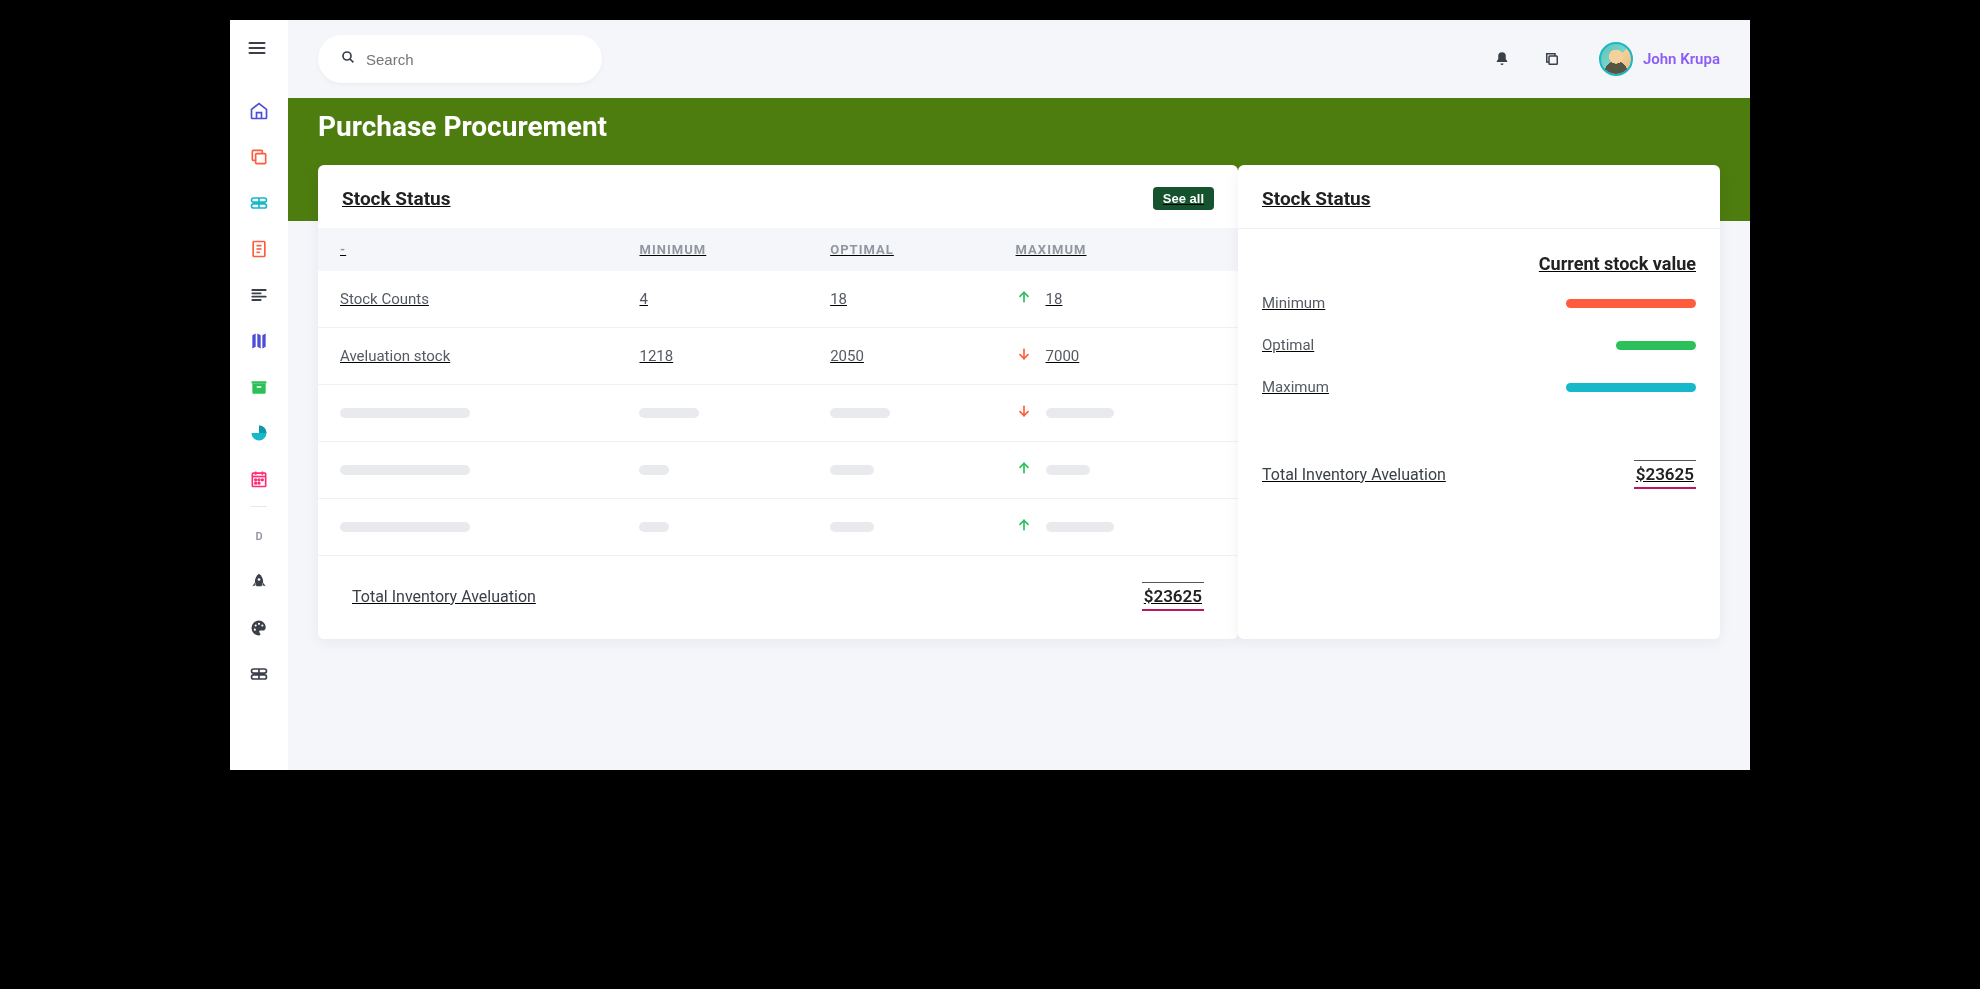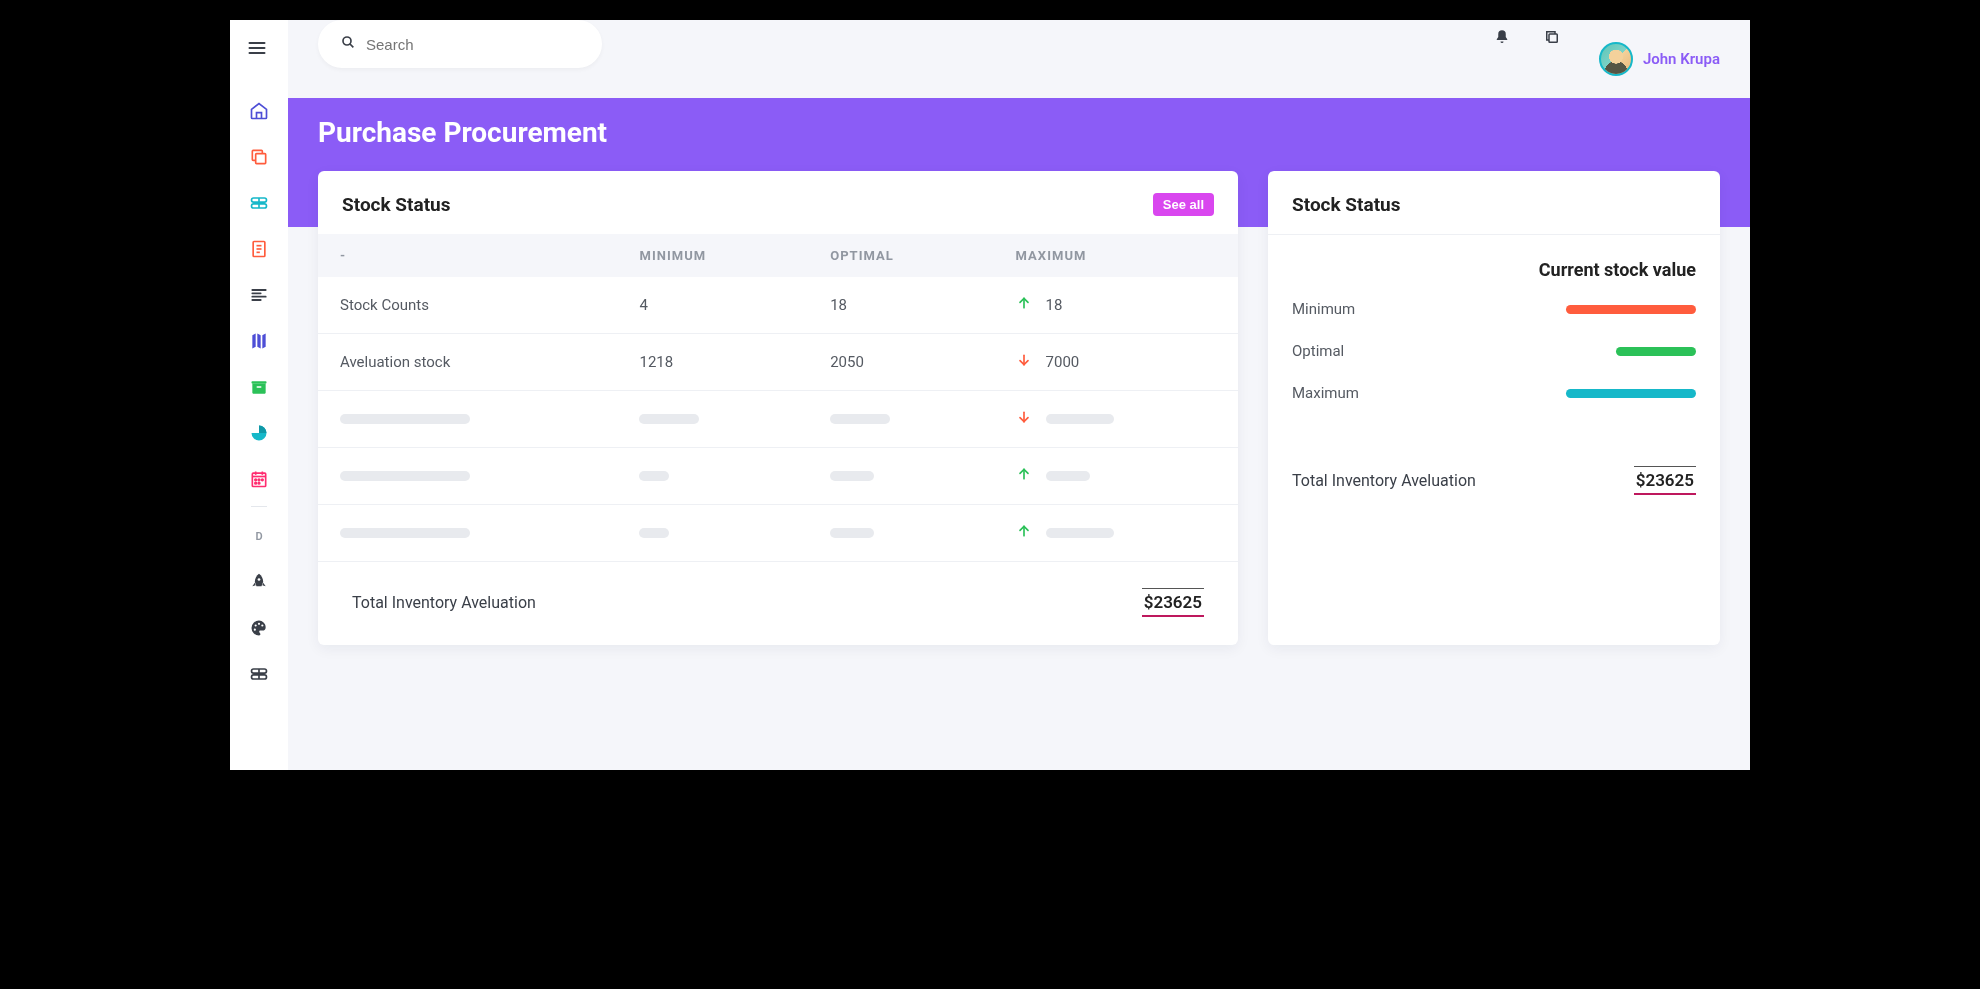--- a/index.html
+++ b/index.html
@@ -62,20 +62,21 @@
   .main {
     flex: 1;
     display: flex;
     flex-direction: column;
     min-width: 0;
   }
   .topbar {
     height: 78px;
     background: #f5f6fa;
     display: flex;
+    align-items: center;
     padding: 0 30px;
     gap: 16px;
   }
   .search-wrap {
     background: #fff;
     border-radius: 28px;
     height: 48px;
     display: flex;
     align-items: center;
     padding: 0 22px;
@@ -113,56 +114,56 @@
   }
   .avatar::after{
     content:"";position:absolute;inset:0;
     background: radial-gradient(circle at 50% 42%, #f4d19b 0 30%, transparent 31%),
                 radial-gradient(circle at 50% 95%, #554 0 35%, transparent 36%);
   }
   .username { font-weight:600; color:#8b5cf6; font-size:15px; }
 
   
   .page-header {
-    background: #8b5cf6;
-    padding: 18px 30px 78px;
+    background: #4d7c0f;
+    padding: 12px 30px 78px;
     color:#fff;
   }
   .page-title {
     font-size: 28px;
     font-weight: 700;
   }
 
   
   .cards-row {
     display:flex;
-    gap: 30px;
     padding: 0 30px;
     margin-top: -56px;
+    text-decoration: underline;
   }
   .card {
     background:#fff;
     border-radius:6px;
     box-shadow: 0 4px 14px rgba(18,38,63,0.06);
     overflow:hidden;
   }
   .card-main { flex: 0 0 920px; }
   .card-side { flex: 1; min-width: 0; }
 
   .card-header {
     display:flex;align-items:center;justify-content:space-between;
     padding: 22px 24px 18px;
   }
   .card-header h3 {
     font-size: 19px;
     font-weight: 700;
     color:#222;
   }
   .btn-seeall {
-    background:#d946ef;
+    background:#14532d;
     color:#fff;
     font-size:13px;
     font-weight:600;
     padding:4px 10px;
     border-radius:4px;
     border:none;
     cursor:pointer;
   }
 
   table.stock-table {

